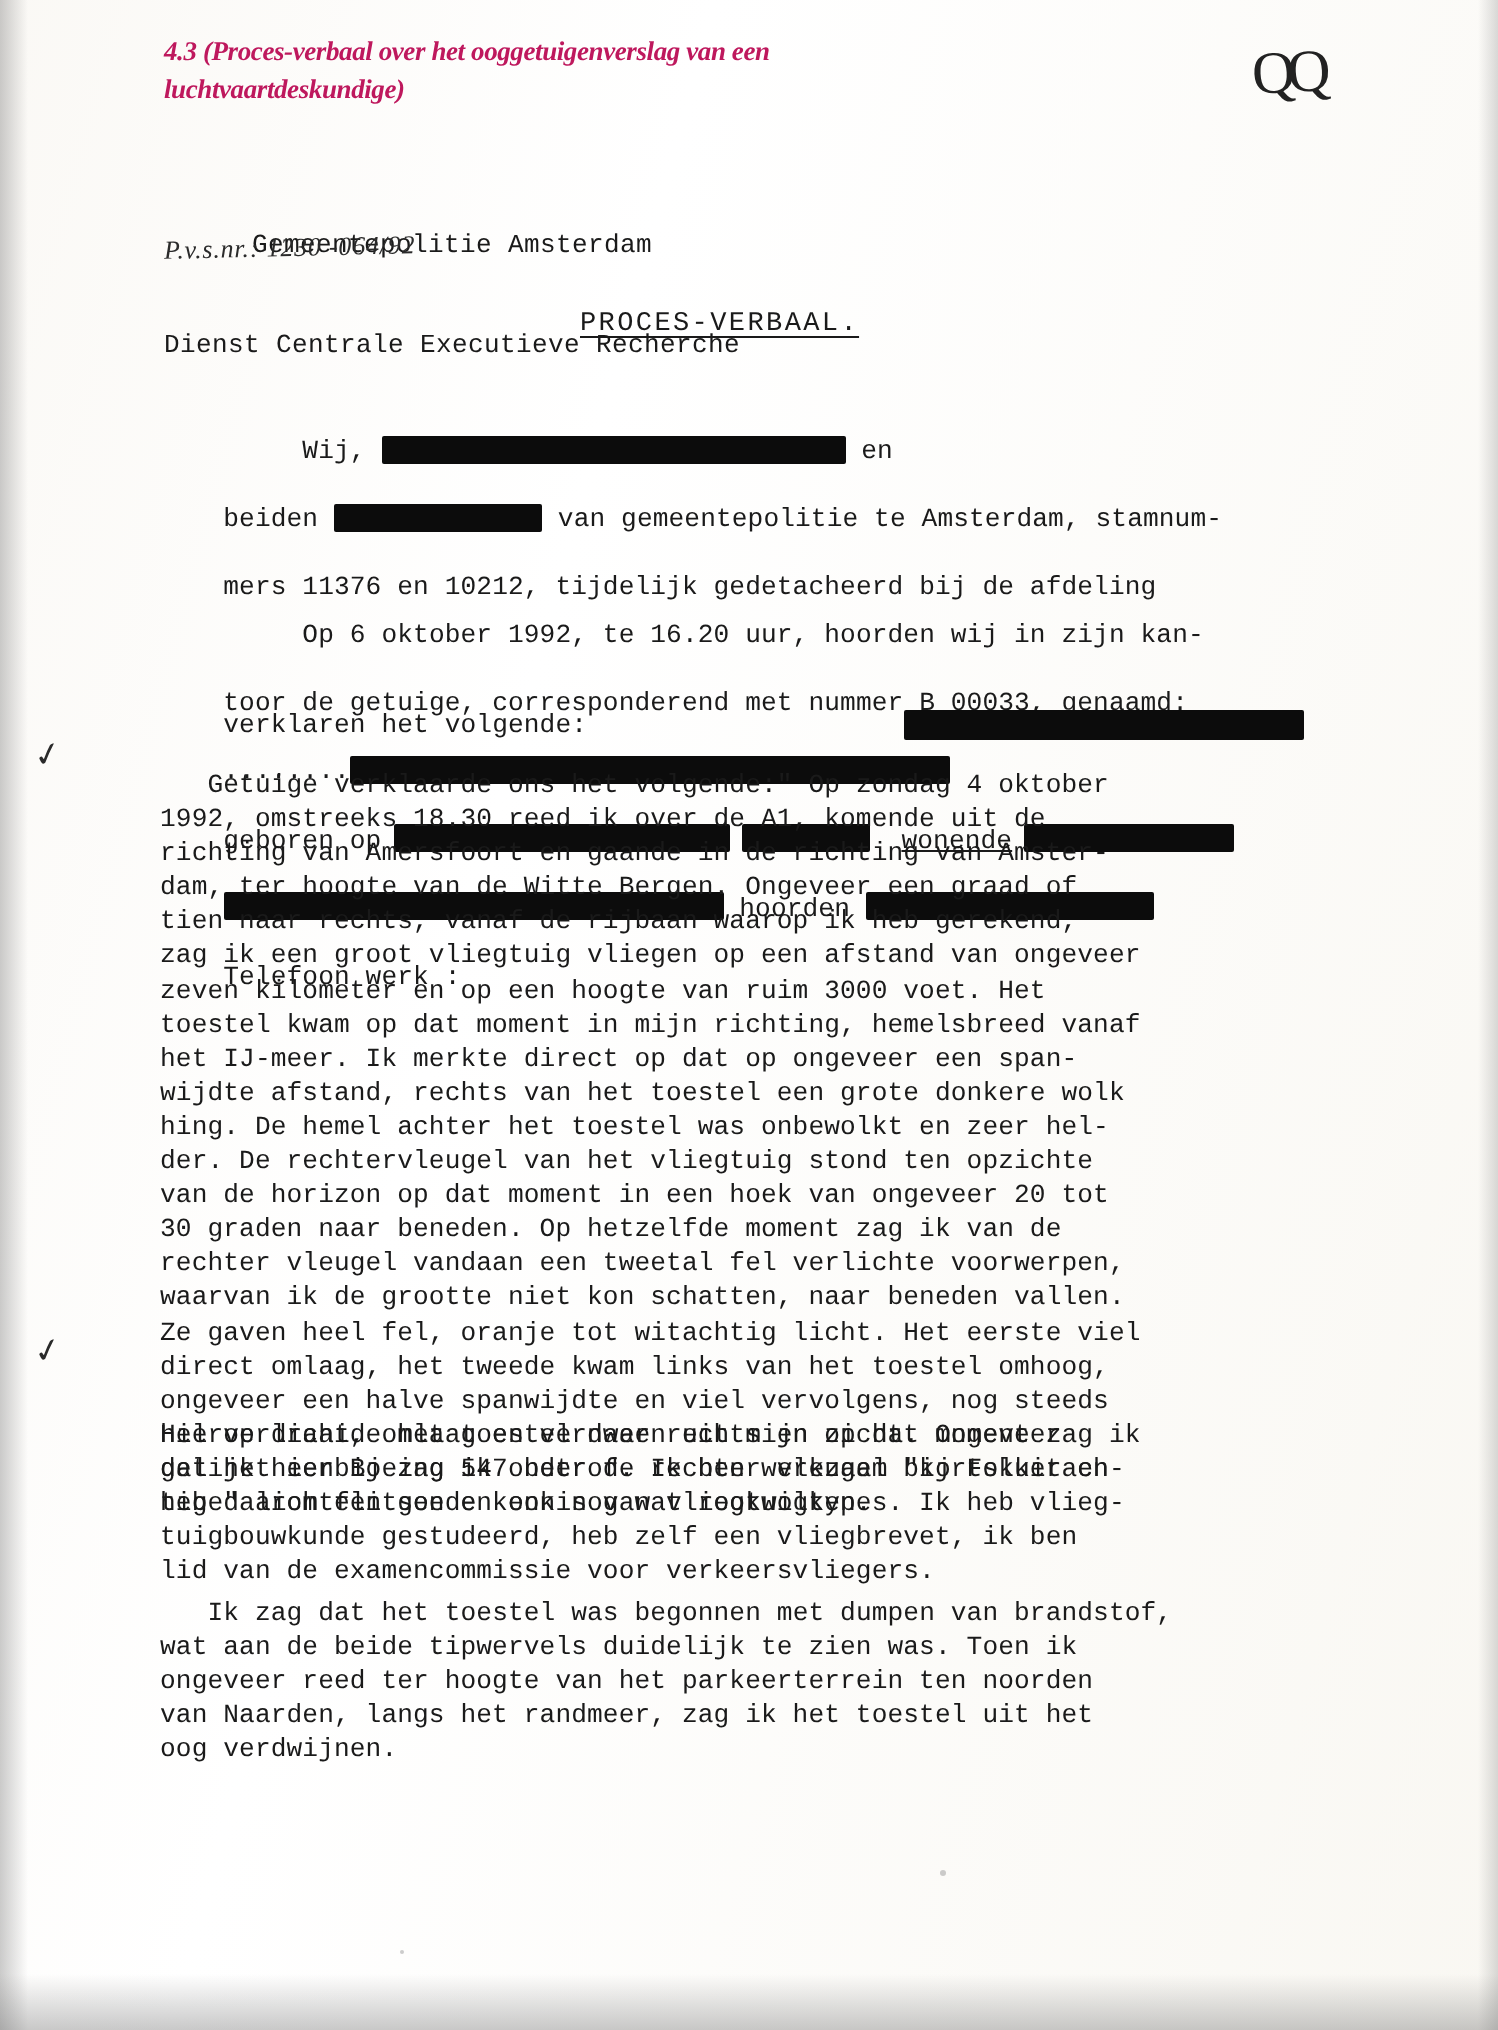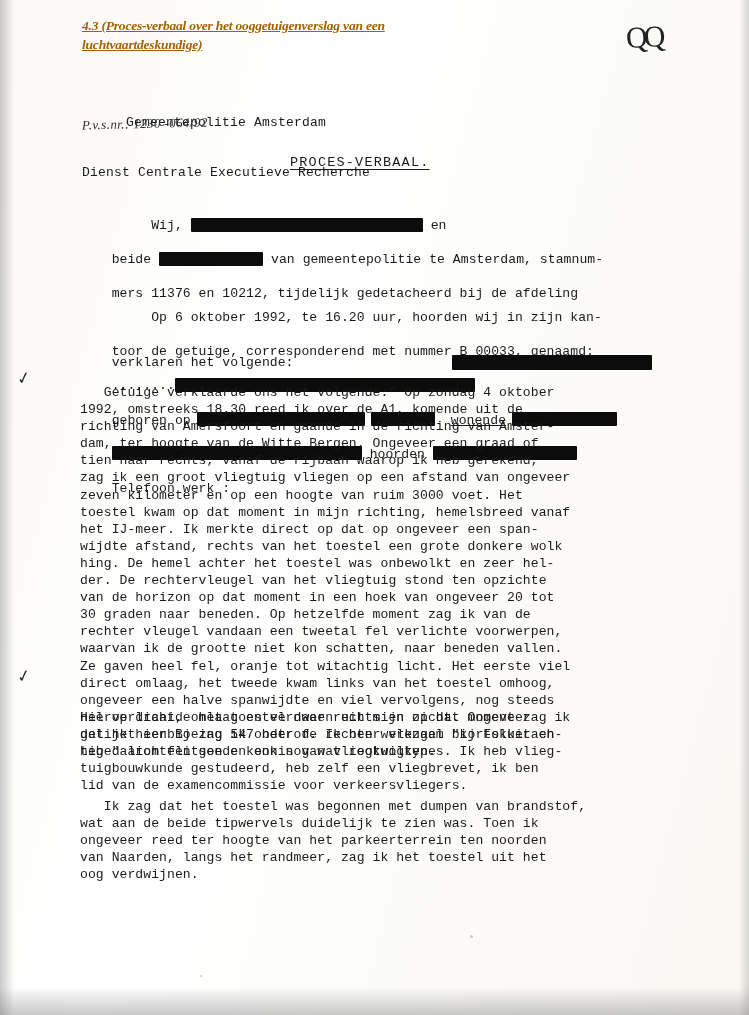--- a/index.html
+++ b/index.html
@@ -50,23 +50,22 @@
   .hand-title {
     position: absolute;
     left: 82px;
     top: 16px;
     width: 330px;
     font-family: "Liberation Serif", "DejaVu Serif", serif;
     font-style: italic;
     font-weight: bold;
     font-size: 13.5px;
     line-height: 19px;
-    color: #a16207;
+    color: #be185d;
     letter-spacing: -0.2px;
-    text-decoration: underline;
   }
   .hand-mark {
     position: absolute;
     right: 88px;
     top: 20px;
     font-family: "Liberation Serif", "DejaVu Serif", serif;
     font-size: 30px;
     color: #222;
     letter-spacing: -4px;
     transform: rotate(-3deg);
@@ -170,21 +169,21 @@
   <div class="agency">
     <span class="blk">Gemeentepolitie Amsterdam</span>
     <span class="blk">Dienst Centrale Executieve Recherche</span>
   </div>
   <div class="hand-ref">P.v.s.nr.: 1230 -064/92</div>
 
   <div class="doc-heading">PROCES-VERBAAL.</div>
 
   <div class="block-para" style="top:200px;">
     <span>     Wij, </span><span class="redact" style="width:232px;height:14px;"></span><span> en</span><br>
-    <span>beide </span><span class="redact" style="width:104px;height:14px;"></span><span> van gemeentepolitie te Amsterdam, stamnum-</span><br>
+    <span>beiden </span><span class="redact" style="width:104px;height:14px;"></span><span> van gemeentepolitie te Amsterdam, stamnum-</span><br>
     <span>mers 11376 en 10212, tijdelijk gedetacheerd bij de afdeling</span><br>
     <br>
     <span>verklaren het volgende:</span>
   </div>
 
   <div class="block-para" style="top:292px;">
     <span>     Op 6 oktober 1992, te 16.20 uur, hoorden wij in zijn kan-</span><br>
     <span>toor de getuige, corresponderend met nummer B 00033, genaamd:</span><br>
     <span>........</span><span class="redact" style="width:300px;height:14px;"></span><br>
     <span>geboren op</span><span class="redact" style="width:168px;height:14px;margin-left:6px;"></span><span class="redact" style="width:64px;height:14px;margin-left:6px;"></span><span style="margin-left:16px;text-decoration:underline;">wonende</span><span class="redact" style="width:105px;height:14px;margin-left:6px;"></span><br>

